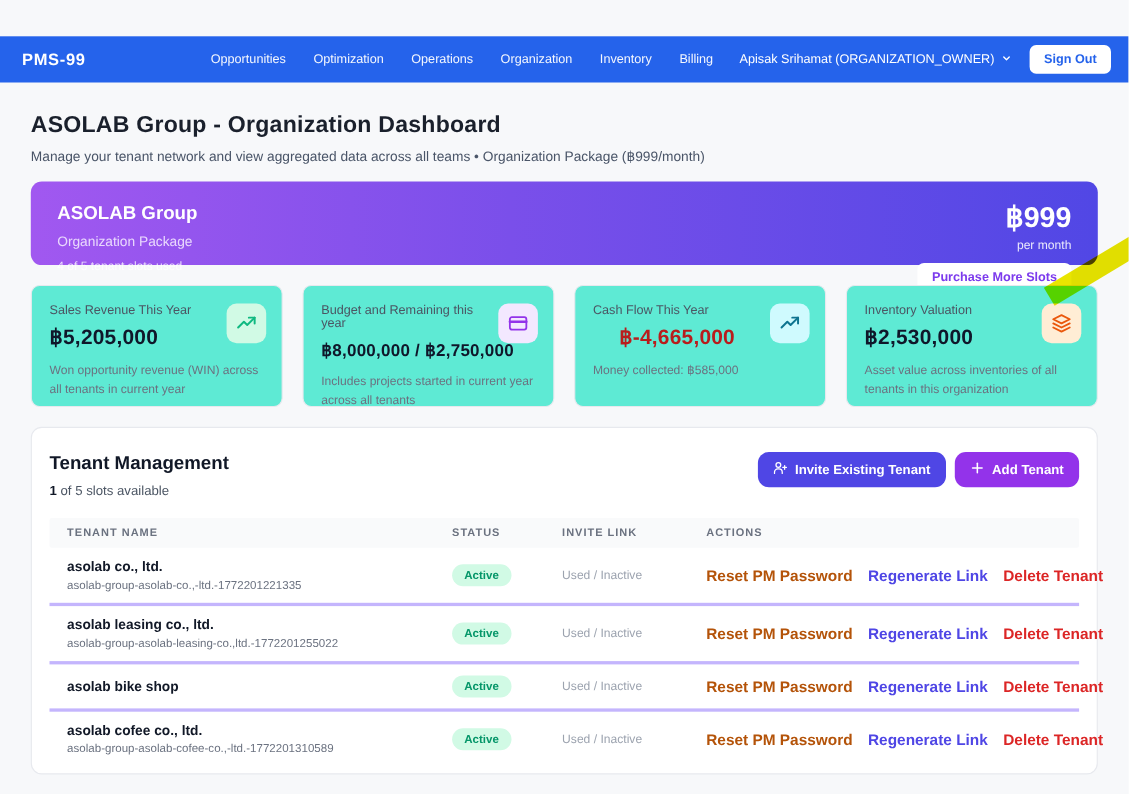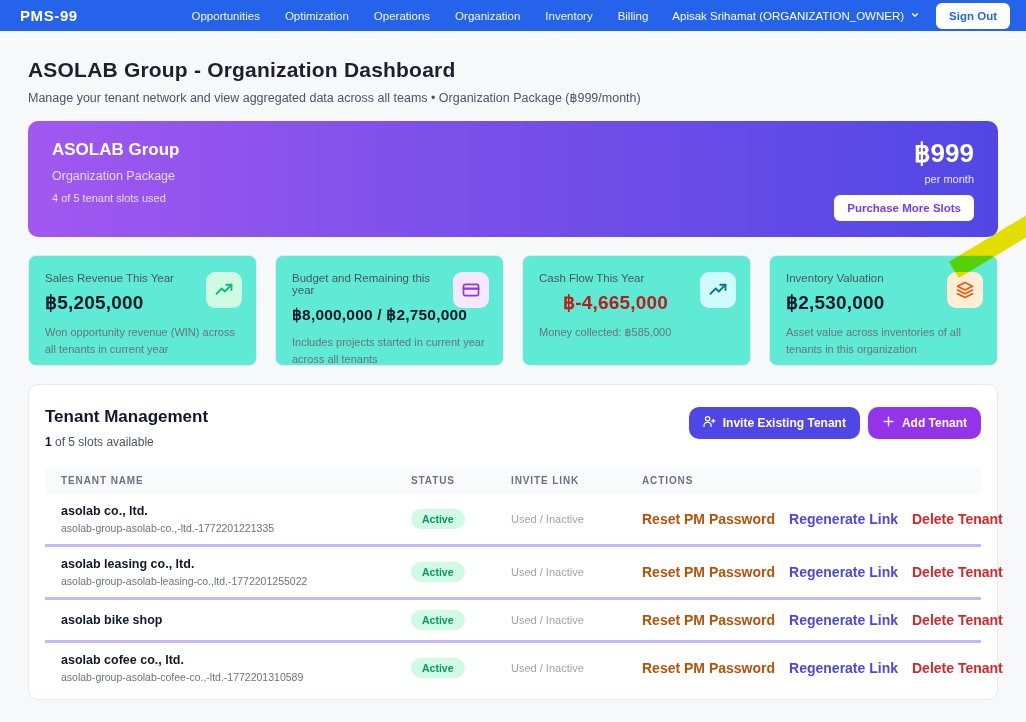--- a/index.html
+++ b/index.html
@@ -6,37 +6,38 @@
   html,body { width:1026px; height:722px; }
   body {
     position: relative;
     overflow: hidden;
     background: #f7f8fa;
     font-family: "Liberation Sans", sans-serif;
     color: #111827;
   }
   
   .nav {
-    height: 31px; background: #2563eb;
+    height: 42px; background: #2563eb;
     display: flex; align-items: center;
     padding: 0 16px 0 20px;
+    margin-top: 33px;
   }
   .brand { color:#fff; font-weight:800; font-size:15px; letter-spacing:.6px; }
   .nav-links { margin-left:auto; display:flex; gap:25px; align-items:center; }
   .nav-link { color:rgba(255,255,255,.95); font-size:11.5px; cursor:pointer; white-space:nowrap; }
   .nav-user { color:#fff; font-size:11.5px; display:flex; align-items:center; gap:6px; margin-left:24px; cursor:pointer; white-space:nowrap; }
   .nav-user svg { width:10px; height:10px; }
   .signout { background:#fff; color:#2563eb; font-size:11.5px; font-weight:700; border:none; border-radius:6px; padding:7px 13px; margin-left:16px; cursor:pointer; }
   
   .main { padding: 0 28px; }
   .page-title { margin-top:27px; font-size:21px; font-weight:800; color:#1a202c; letter-spacing:.2px; }
   .page-sub { margin-top:8px; font-size:12.5px; color:#4a5568; }
   
   .banner {
-    margin-top:16px; height:116px; border-radius:10px;
+    margin-top:16px; height:76px; border-radius:10px;
     background: linear-gradient(90deg, #a158f0 0%, #7a4fea 45%, #5147e5 100%);
     padding: 19px 24px; display:flex; justify-content:space-between; color:#fff;
   }
   .banner-title { font-size:17px; font-weight:800; }
   .banner-package { margin-top:9px; font-size:12.5px; color:#e9d8fd; }
   .banner-slots { margin-top:9px; font-size:11px; color:rgba(255,255,255,.78); }
   .banner-right { text-align:right; }
   .banner-price { font-size:26px; font-weight:800; line-height:1; }
   .banner-per { margin-top:7px; font-size:11px; color:rgba(255,255,255,.88); }
   .purchase-btn { margin-top:10px; background:#fff; color:#7c3aed; font-weight:700; font-size:11.5px; border:none; border-radius:6px; padding:7px 13px; cursor:pointer; }

